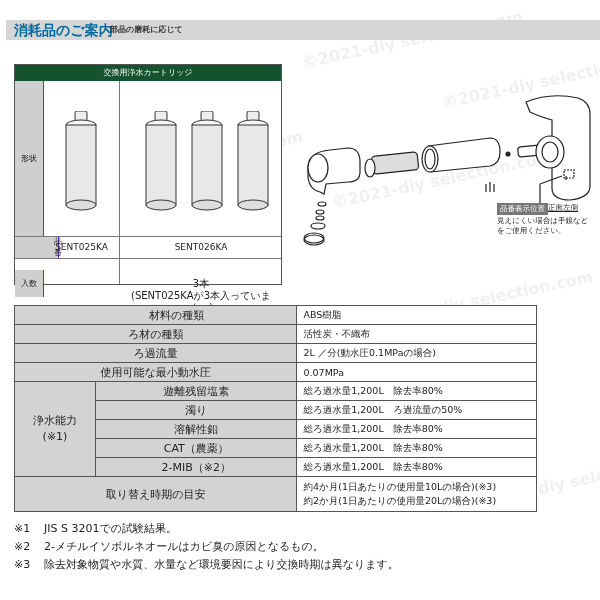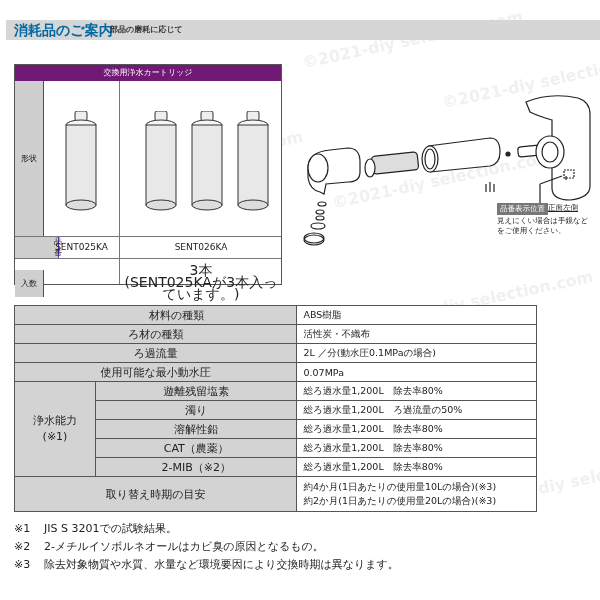--- a/index.html
+++ b/index.html
@@ -4,21 +4,21 @@
 <style>
   html, body { margin:0; padding:0; }
   body { width:600px; height:600px; background:#ffffff; position:relative; overflow:hidden;
          font-family:"DejaVu Sans","Liberation Sans",sans-serif; color:#222; }
   .header { position:absolute; left:6px; top:20px; width:594px; height:20px; background:#d6d6d6; }
   .header .title { position:absolute; left:8px; top:0px; font-size:14px; font-weight:bold; line-height:20px; color:#0369a1; }
   .header .sub { position:absolute; left:104px; top:3px; font-size:8px; font-weight:bold; line-height:14px; color:#333; }
 
   
   .cart { position:absolute; left:14px; top:64px; width:268px; height:221px; border:1px solid #555; box-sizing:border-box; background:#fff; }
-  .cart .cap { position:absolute; left:0; top:0; right:0; height:16px; background:#701a75; color:#fff; font-size:8px; text-align:center; line-height:16px; }
+  .cart .cap { position:absolute; left:0; top:0; right:0; height:16px; background:#14532d; color:#fff; font-size:8px; text-align:center; line-height:16px; }
   .cart .lbl { position:absolute; left:0; width:29px; background:#cfcfcf; font-size:8px; text-align:center; display:flex; align-items:center; justify-content:center; border-right:1px solid #6d28d9; box-sizing:border-box; }
   .cart .hl { position:absolute; left:0; right:0; border-top:1px solid #777; }
   .cart .vl { position:absolute; border-left:1px solid #777; }
   .cart .cell { position:absolute; font-size:9px; text-align:center; display:flex; align-items:center; justify-content:center; line-height:11px; }
   .cyl { position:absolute; }
 
   
   .spec { position:absolute; left:14px; top:305px; width:523px; border-collapse:collapse; }
   .spec td { border:1px solid #555; font-size:10px; height:18px; padding:0 6px; }
   .spec td.h { background:#d3d3d3; text-align:center; font-size:11px; }
@@ -80,21 +80,21 @@
   </svg>
   <svg class="cyl" style="left:220px;top:46px;" width="36" height="102" viewBox="0 0 36 102">
     <rect x="12" y="0" width="12" height="10" rx="2" fill="#eee" stroke="#333"></rect>
     <ellipse cx="18" cy="14" rx="15" ry="5" fill="#f5f5f5" stroke="#333"></ellipse>
     <rect x="3" y="14" width="30" height="80" fill="#e8e8e8" stroke="#333"></rect>
     <ellipse cx="18" cy="94" rx="15" ry="5" fill="#ddd" stroke="#333"></ellipse>
   </svg>
 
   <div class="cell" style="left:29px;width:75px;top:171px;height:22px;">SENT025KA</div>
   <div class="cell" style="left:105px;width:162px;top:171px;height:22px;">SENT026KA</div>
-  <div style="position:absolute;left:105px;width:162px;top:193px;height:27px;text-align:center;font-size:14px;line-height:12px;padding-top:6px;box-sizing:border-box;">
+  <div style="position:absolute;left:105px;width:162px;top:193px;height:27px;text-align:center;font-size:10px;line-height:12px;padding-top:20px;box-sizing:border-box;">
     <div>3本</div>
     <div>(SENT025KAが3本入っています。)</div>
   </div>
 </div>
 
 <svg class="diagram" viewBox="0 0 310 180">
   <g fill="none" stroke="#222" stroke-width="1.2">
 
     <path d="M18 88 Q18 72 40 70 L58 68 Q70 68 70 82 L70 92 Q70 102 58 102 L36 104 L34 114 L30 112 Q20 110 18 98 Z" fill="#fff"></path>
     <ellipse cx="28" cy="88" rx="10" ry="14" fill="#fff"></ellipse>

